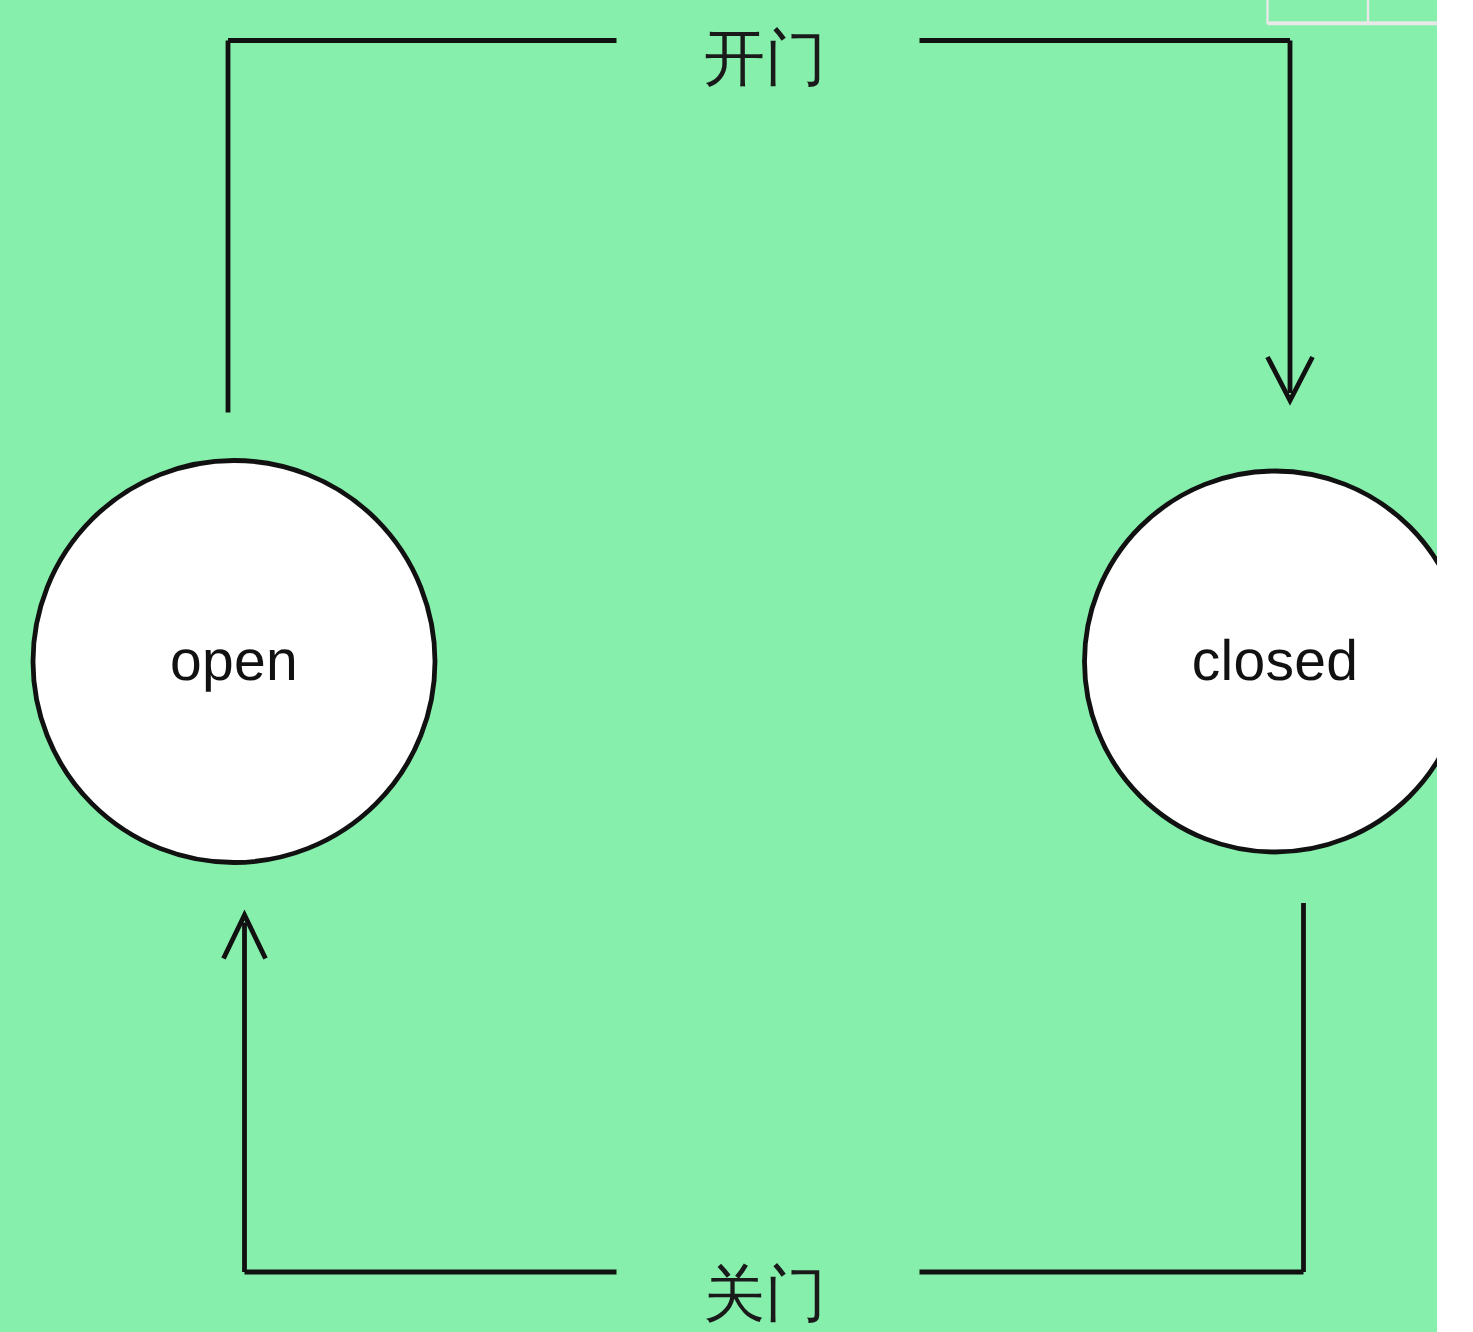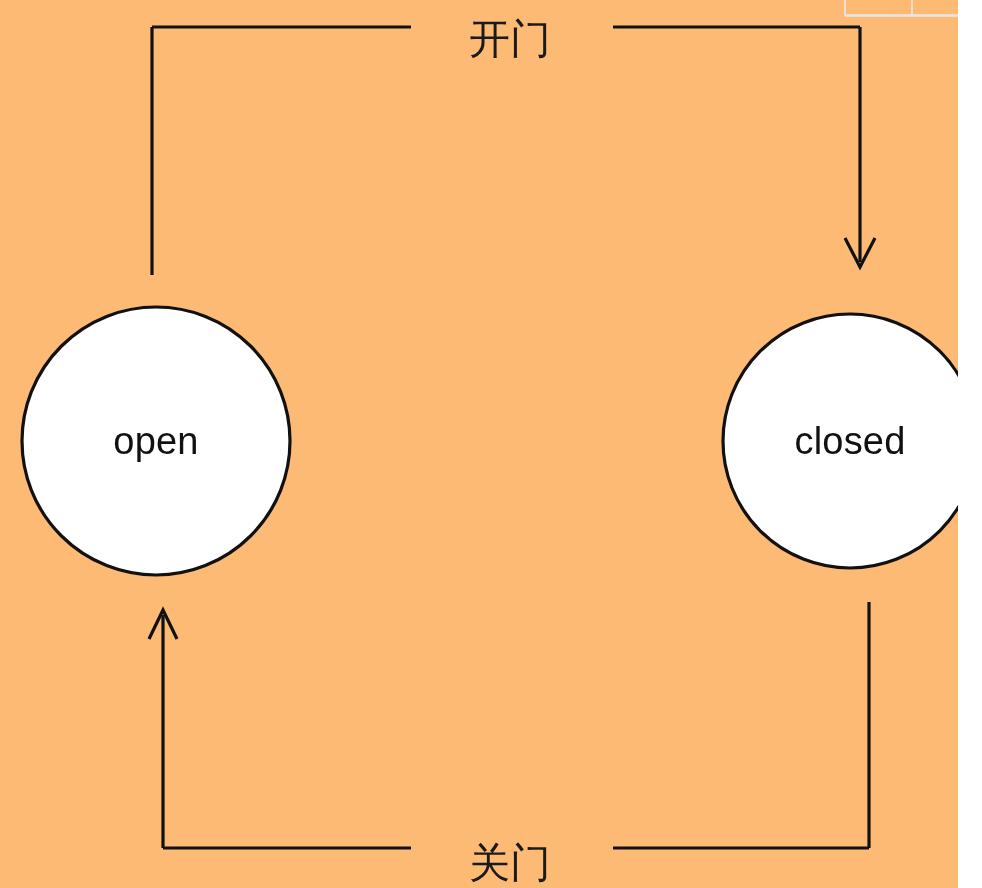--- a/index.html
+++ b/index.html
@@ -8,21 +8,21 @@
     padding: 0;
     background: #ffffff;
   }
   body {
     font-family: "Liberation Sans", sans-serif;
   }
   #canvas {
     position: relative;
     width: 958px;
     height: 888px;
-    background: #fdba74;
+    background: #86efac;
     overflow: hidden;
   }
   #diagram-svg {
     position: absolute;
     top: 0;
     left: 0;
     width: 982px;
     height: 888px;
     display: block;
   }

